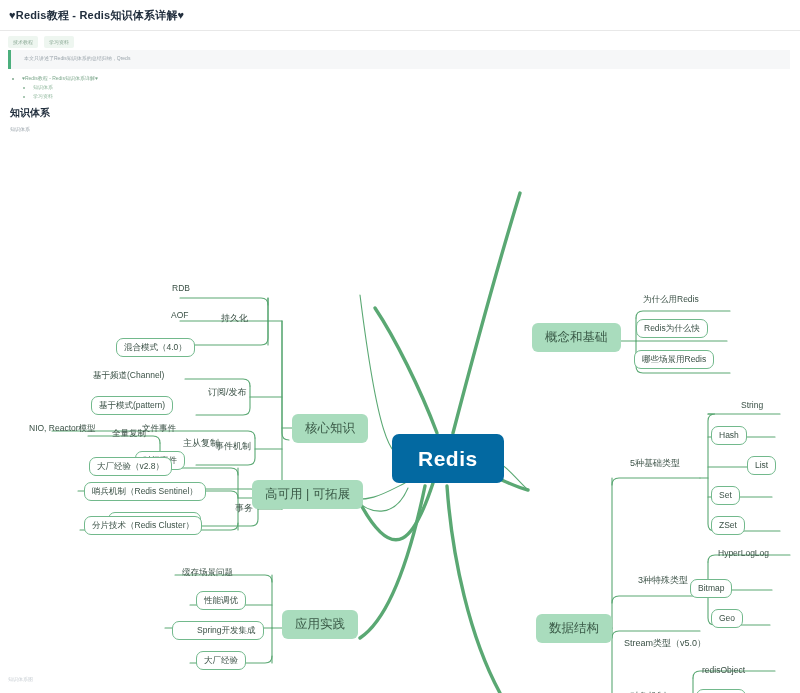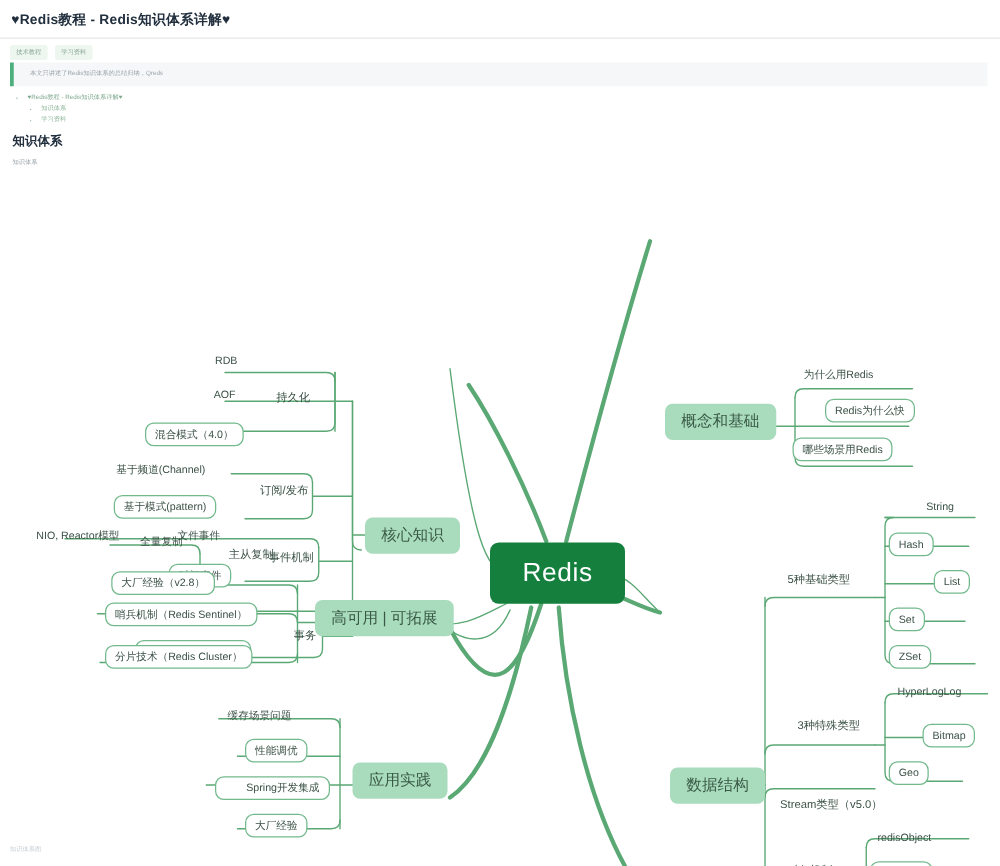--- a/index.html
+++ b/index.html
@@ -38,21 +38,21 @@
   .footer-note{position:absolute;left:8px;top:676px;font-size:5px;color:#c9cfd4;}
 
   
   .map{position:absolute;left:0;top:138px;width:800px;height:555px;}
   .svg-layer{position:absolute;left:0;top:0;width:800px;height:555px;}
 
   .node{position:absolute;box-sizing:border-box;white-space:nowrap;
     font-size:8.5px;color:#3b5146;line-height:1;}
 
   
-  .n-root{background:#15803d;color:#ffffff;font-size:21px;font-weight:normal;
+  .n-root{background:#0369a1;color:#ffffff;font-size:21px;font-weight:bold;
     border-radius:7px;padding:14px 26px;letter-spacing:.5px;
     box-shadow:0 0 0 0 rgba(0,0,0,0);}
 
   
   .n-l1{background:#a9dcbd;color:#3a5a47;font-size:12.5px;border-radius:6px;
     padding:8px 13px;}
 
   
   .n-box{border:1px solid #72b98c;border-radius:7px;padding:4px 7px;background:#fff;
     font-size:8.5px;}
@@ -204,21 +204,21 @@
           <path d="M272,490 L165,490"></path>
           <path d="M272,518 Q272,525 265,525 L190,525"></path>
         </g>
       </g>
     </svg>
 
     <div class="node n-root" style="left:392px;top:296px;transform:translate(0,0);">Redis</div>
 
     <div class="node n-l1" style="left:532px;top:185px;">概念和基础</div>
     <div class="node n-txt" style="left:641px;top:156px;">为什么用Redis</div>
-    <div class="node n-box" style="left:660px;top:181px;">Redis为什么快</div>
+    <div class="node n-box" style="left:636px;top:181px;">Redis为什么快</div>
     <div class="node n-box" style="left:634px;top:212px;text-align:center;">哪些场景用Redis</div>
 
     <div class="node n-l1" style="left:280px;top:276px;margin-left:12px;">核心知识</div>
 
     <div class="node n-txt big" style="left:219px;top:175px;">持久化</div>
     <div class="node n-txt" style="left:170px;top:145px;">RDB</div>
     <div class="node n-txt" style="left:169px;top:172px;">AOF</div>
     <div class="node n-box" style="left:116px;top:200px;">混合模式（4.0）</div>
 
     <div class="node n-txt big" style="left:206px;top:249px;">订阅/发布</div>
@@ -238,21 +238,21 @@
 
     <div class="node n-txt big" style="left:628px;top:320px;">5种基础类型</div>
     <div class="node n-txt" style="left:716px;top:262px;margin-left:23px;">String</div>
     <div class="node n-box" style="left:711px;top:288px;">Hash</div>
     <div class="node n-box" style="left:747px;top:318px;text-align:center;">List</div>
     <div class="node n-box" style="left:711px;top:348px;">Set</div>
     <div class="node n-box" style="left:711px;top:378px;">ZSet</div>
 
     <div class="node n-txt big" style="left:636px;top:437px;">3种特殊类型</div>
     <div class="node n-txt" style="left:716px;top:410px;">HyperLogLog</div>
-    <div class="node n-box" style="left:738px;top:441px;">Bitmap</div>
+    <div class="node n-box" style="left:690px;top:441px;">Bitmap</div>
     <div class="node n-box" style="left:711px;top:471px;">Geo</div>
 
     <div class="node n-txt big" style="left:622px;top:500px;">Stream类型（v5.0）</div>
 
     <div class="node n-txt big" style="left:628px;top:553px;">对象机制</div>
     <div class="node n-txt" style="left:700px;top:527px;">redisObject</div>
     <div class="node n-box" style="left:696px;top:551px;">对象共享</div>
 
     <div class="node n-l1" style="left:252px;top:342px;">高可用 | 可拓展</div>
 

